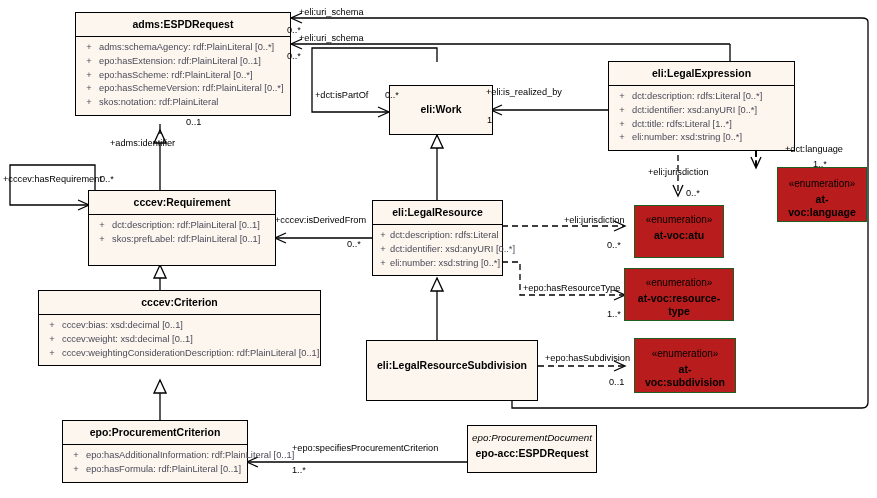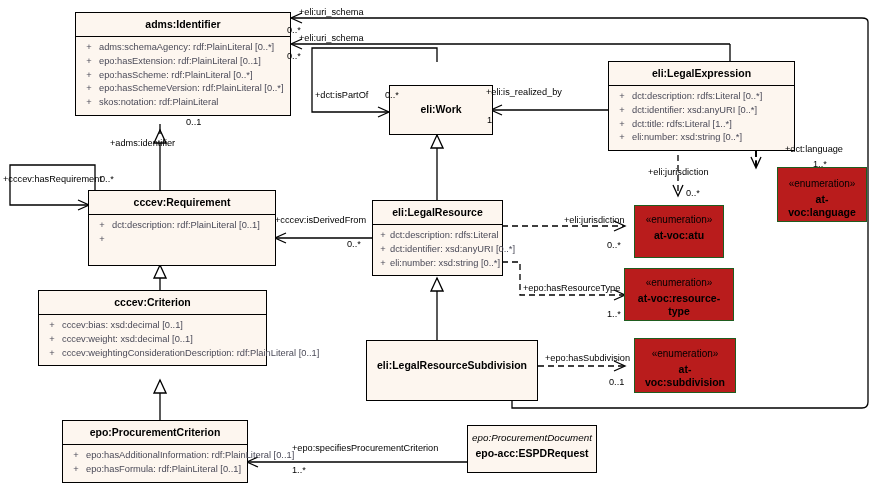--- a/index.html
+++ b/index.html
@@ -170,21 +170,21 @@
 
       <path d="M502,226 L624,226" marker-end="url(#arrowOpen)"></path>
 
       <path d="M502,262 L520,262 L520,295 L624,295" marker-end="url(#arrowOpen)"></path>
 
       <path d="M538,366 L624,366" marker-end="url(#arrowOpen)"></path>
     </g>
   </svg>
 
   <div class="uml" style="left:75px; top:12px; width:216px;">
-    <div class="hdr withline">adms:Identifier</div>
+    <div class="hdr withline">adms:ESPDRequest</div>
     <div class="attrs">
       <div class="attr">
         <span class="plus">+</span>
         <span class="txt">adms:schemaAgency: rdf:PlainLiteral [0..*]</span>
       </div>
       <div class="attr">
         <span class="plus">+</span>
         <span class="txt">epo:hasExtension: rdf:PlainLiteral [0..1]</span>
       </div>
       <div class="attr">
@@ -230,25 +230,26 @@
 
   <div class="uml" style="left:88px; top:190px; width:188px; height:76px;">
     <div class="hdr withline">cccev:Requirement</div>
     <div class="attrs">
       <div class="attr">
         <span class="plus">+</span>
         <span class="txt">dct:description: rdf:PlainLiteral [0..1]</span>
       </div>
       <div class="attr">
         <span class="plus">+</span>
-      </div>
-    </div>
-  </div>
-
-  <div class="uml" style="left:38px; top:290px; width:229px;">
+        <span class="txt">skos:prefLabel: rdf:PlainLiteral [0..1]</span>
+      </div>
+    </div>
+  </div>
+
+  <div class="uml" style="left:38px; top:290px; width:283px;">
     <div class="hdr withline">cccev:Criterion</div>
     <div class="attrs">
       <div class="attr">
         <span class="plus">+</span>
         <span class="txt">cccev:bias: xsd:decimal [0..1]</span>
       </div>
       <div class="attr">
         <span class="plus">+</span>
         <span class="txt">cccev:weight: xsd:decimal [0..1]</span>
       </div>

